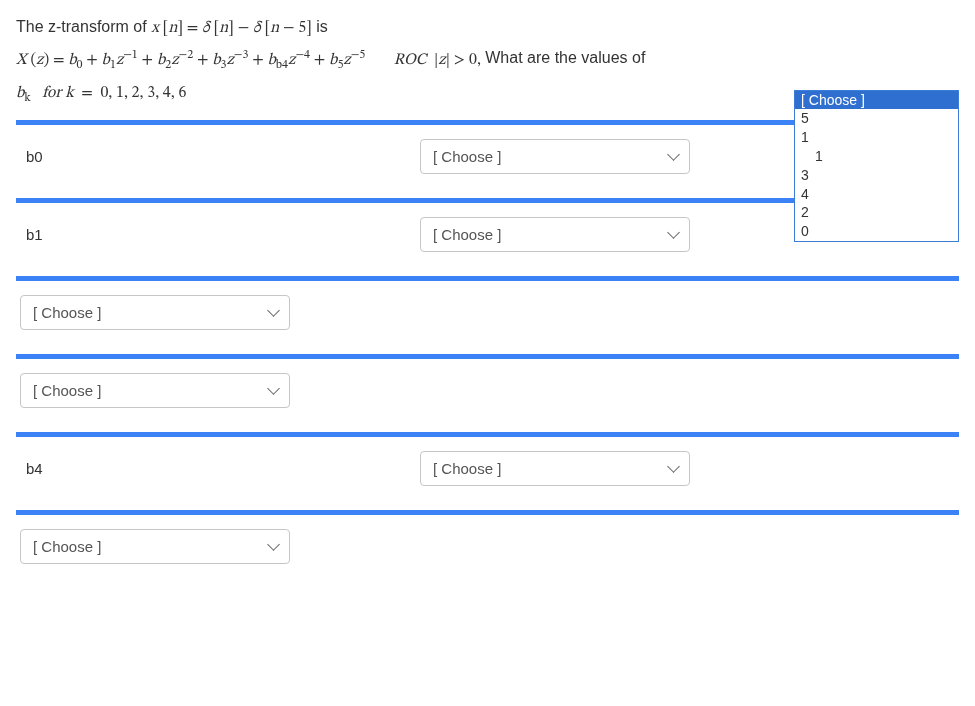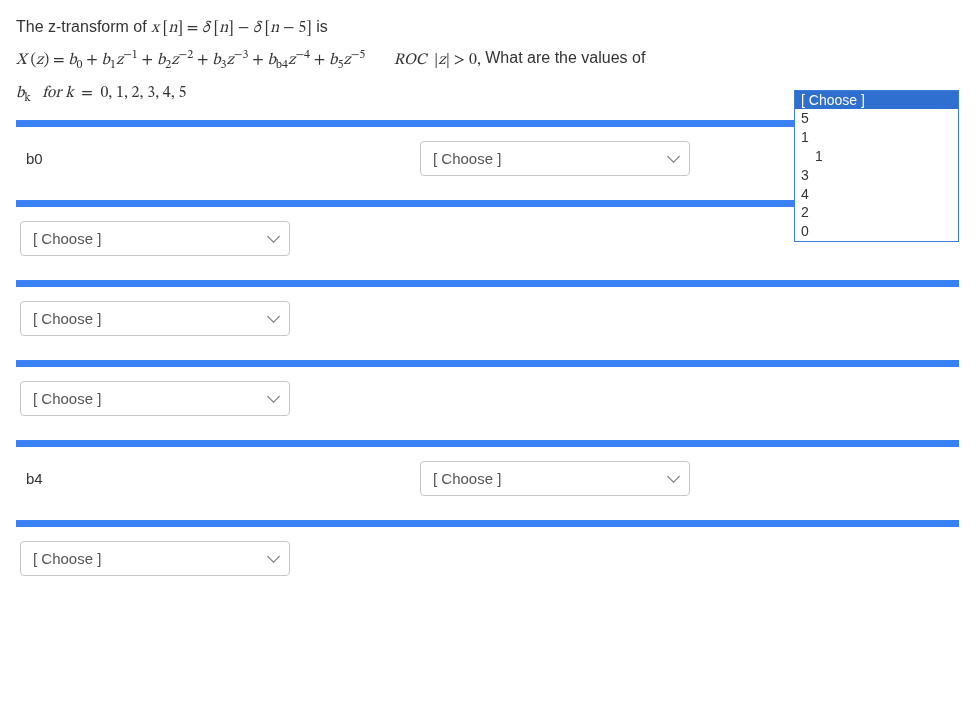--- a/index.html
+++ b/index.html
@@ -22,21 +22,21 @@
   .math .up { font-style: normal; }
   .sup { font-size: 0.75em; vertical-align: super; font-style: normal; }
   .sub { font-size: 0.75em; vertical-align: sub; font-style: normal; }
   .roc { margin-left: 24px; }
   .matching-area {
     margin-top: 10px;
   }
   .row {
     display: flex;
     align-items: center;
-    border-top: 7px solid #3b82f6;
+    border-top: 5px solid #3b82f6;
     padding: 14px 4px 24px 4px;
     gap: 20px;
   }
   .row-label {
     width: 380px;
     font-size: 15px;
     color: #333;
     padding-left: 6px;
   }
   .select-wrap {
@@ -100,21 +100,21 @@
 
   <div class="question-text">
     <span>The z-transform of </span>
     <span class="math">x&nbsp;<span class="up">[</span>n<span class="up">]</span> <span class="up">=</span> δ&nbsp;<span class="up">[</span>n<span class="up">]</span> <span class="up">−</span> δ&nbsp;<span class="up">[</span>n <span class="up">−</span> <span class="up">5</span><span class="up">]</span></span>
     <span>is</span>
     <br>
     <span class="math">X&nbsp;<span class="up">(</span>z<span class="up">)</span> <span class="up">=</span> b<span class="sub">0</span> <span class="up">+</span> b<span class="sub">1</span>z<span class="sup">−1</span> <span class="up">+</span> b<span class="sub">2</span>z<span class="sup">−2</span> <span class="up">+</span> b<span class="sub">3</span>z<span class="sup">−3</span> <span class="up">+</span> b<span class="sub">b4</span>z<span class="sup">−4</span> <span class="up">+</span> b<span class="sub">5</span>z<span class="sup">−5</span></span>
     <span class="math roc">ROC&nbsp;&nbsp;<span class="up">|</span>z<span class="up">|</span> <span class="up">&gt;</span> <span class="up">0</span><span class="up">,</span></span>
     <span> What are the values of</span>
     <br>
-    <span class="math">b<span class="sub">k</span>&nbsp;&nbsp;&nbsp;f<span class="up"></span>or&nbsp;k&nbsp;&nbsp;<span class="up">=</span>&nbsp;&nbsp;<span class="up">0, 1, 2, 3, 4, 5</span></span>
+    <span class="math">b<span class="sub">k</span>&nbsp;&nbsp;&nbsp;f<span class="up"></span>or&nbsp;k&nbsp;&nbsp;<span class="up">=</span>&nbsp;&nbsp;<span class="up">0, 1, 2, 3, 4, 6</span></span>
   </div>
 
   <div class="open-dropdown">
     <div class="dd-header">[ Choose ]</div>
     <div class="dd-item">5</div>
     <div class="dd-item">1</div>
     <div class="dd-item indent2">1</div>
     <div class="dd-item">3</div>
     <div class="dd-item">4</div>
     <div class="dd-item">2</div>
@@ -126,20 +126,21 @@
     <div class="row">
       <div class="row-label">b0</div>
       <div class="select-wrap">
         <select class="choose">
           <option>[ Choose ]</option>
         </select>
       </div>
     </div>
 
     <div class="row">
+      <div class="row-label">b1</div>
       <div class="select-wrap">
         <select class="choose">
           <option>[ Choose ]</option>
         </select>
       </div>
     </div>
 
     <div class="row">
       <div class="select-wrap">
         <select class="choose">

